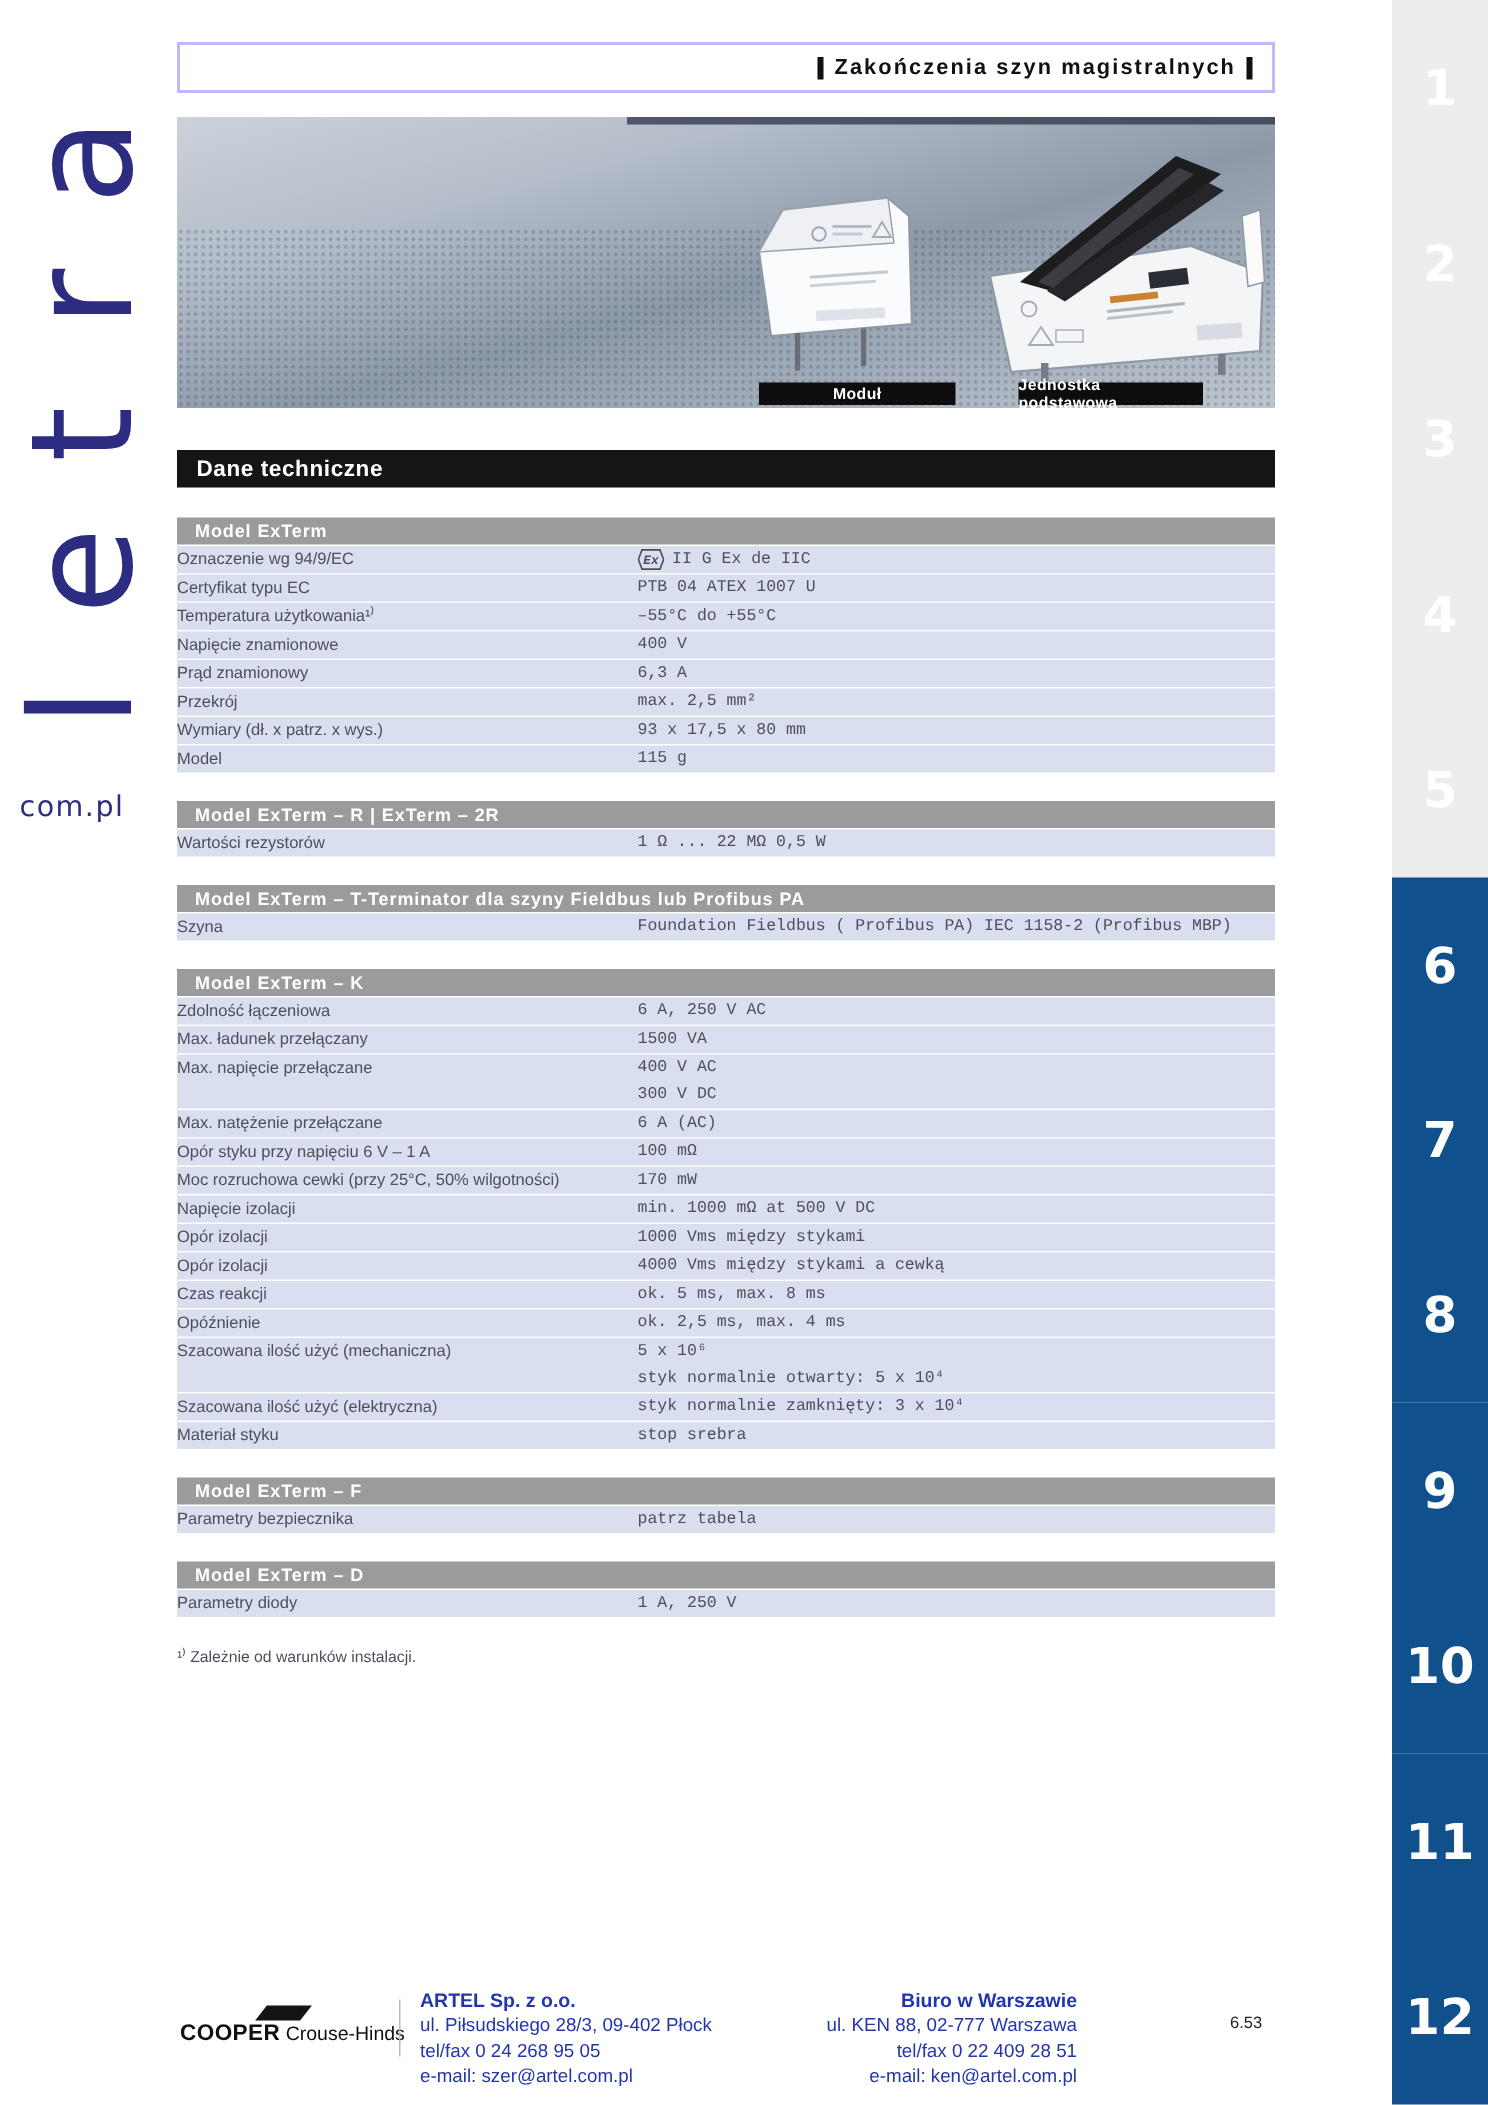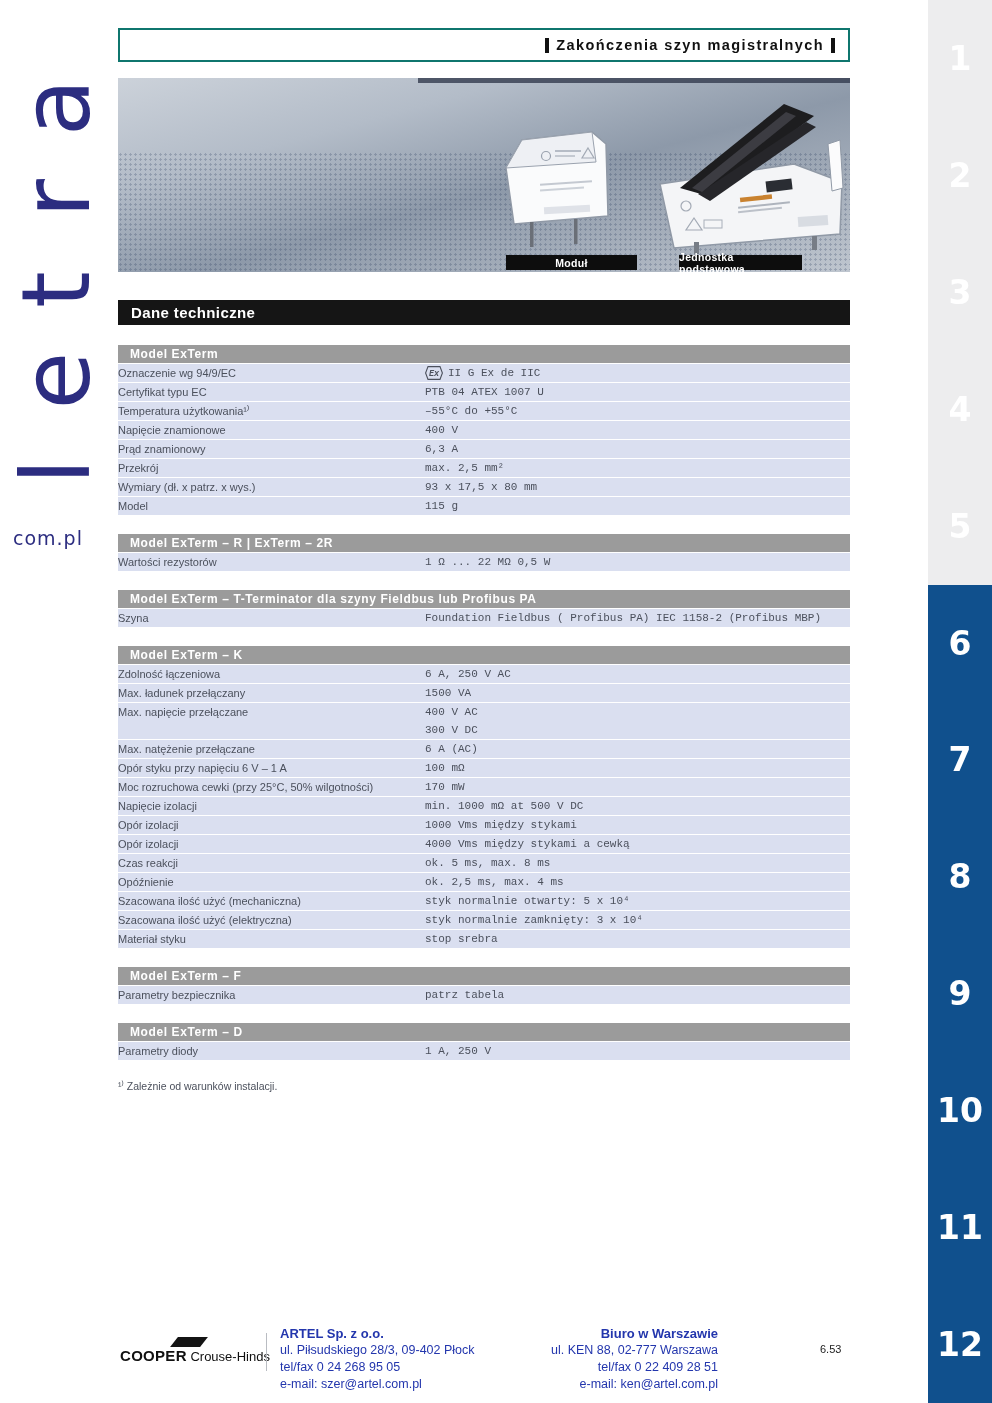--- a/index.html
+++ b/index.html
@@ -31,21 +31,21 @@
     color:#ffffff; font-family:"DejaVu Sans", sans-serif;
     font-weight:bold; font-size:33px;
   }
   .tab.blue { background:#10508d; }
 
   
   .content { position:absolute; left:118px; top:0; width:732px; height:1403px; }
 
   .header-box {
     position:absolute; top:28px; left:0; width:732px; height:34px;
-    border:2px solid #0f766e; background:#fff;
+    border:2px solid #c4b5fd; background:#fff;
     display:flex; align-items:center; justify-content:flex-end;
     gap:7px; padding-right:13px;
   }
   .header-box .bar { width:4px; height:15px; background:#111; }
   .header-title {
     font-size:14.5px; font-weight:bold; color:#111; letter-spacing:1.4px;
   }
 
   
   .image-panel {
@@ -370,20 +370,23 @@
           <div class="lab">Opóźnienie</div>
           <div class="val">
             <div class="vline">
               <span>ok. 2,5 ms, max. 4 ms</span>
             </div>
           </div>
         </div>
         <div class="row">
           <div class="lab">Szacowana ilość użyć (mechaniczna)</div>
           <div class="val">
+            <div class="vline">
+              <span>5 x 10⁶</span>
+            </div>
             <div class="vline">
               <span>styk normalnie otwarty: 5 x 10⁴</span>
             </div>
           </div>
         </div>
         <div class="row">
           <div class="lab">Szacowana ilość użyć (elektryczna)</div>
           <div class="val">
             <div class="vline">
               <span>styk normalnie zamknięty: 3 x 10⁴</span>

